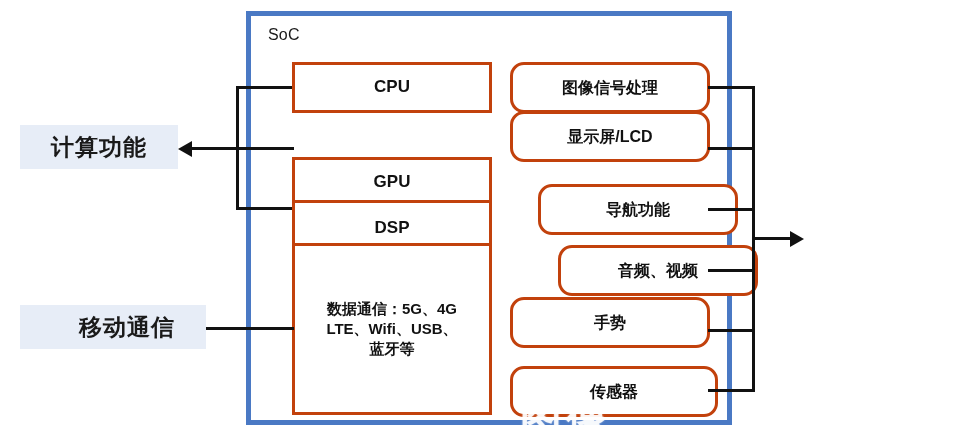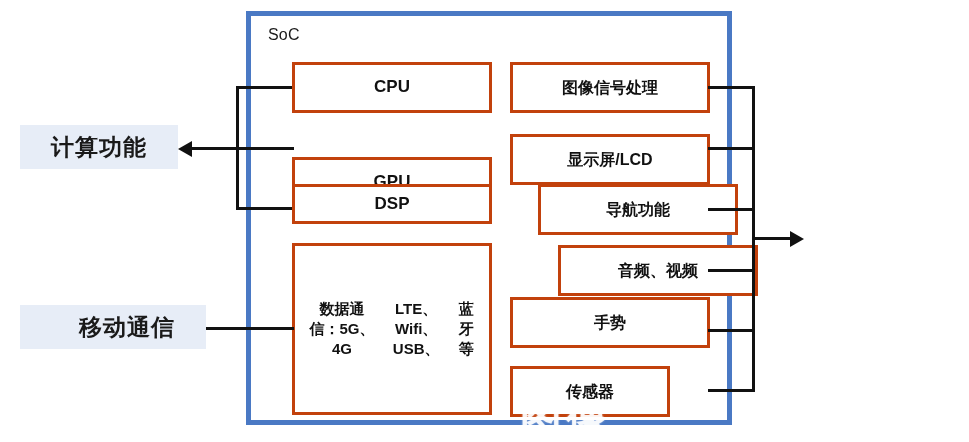--- a/index.html
+++ b/index.html
@@ -45,21 +45,21 @@
     display: flex;
     align-items: center;
     justify-content: center;
     text-align: center;
     color: #111111;
     font-size: 16px;
     line-height: 1.35;
     font-weight: 600;
   }
   .unit.latin { font-weight: 600; font-size: 17px; }
-  .unit.cjk   { font-weight: 700; font-size: 16px; }
+  .unit.cjk   { font-weight: 700; font-size: 16px; border-radius: 14px; }
   .unit.multi { font-size: 15px; font-weight: 700; padding: 0 10px; }
   
   .wire-h, .wire-v {
     position: absolute;
     background: #111111;
   }
   .wire-h { height: 3px; }
   .wire-v { width: 3px; }
   
   .arrow-left, .arrow-right {
@@ -110,42 +110,42 @@
   <div class="wire-h" style="left:236px; top:147px; width:58px;"></div>
   <div class="wire-h" style="left:236px; top:207px; width:58px;"></div>
 
   <div class="wire-h" style="left:190px; top:147px; width:48px;"></div>
   <div class="arrow-left" style="left:178px; top:141px;"></div>
 
   <div class="unit latin" style="left:292px; top:62px; width:200px; height:51px;">CPU</div>
 
   <div class="unit latin" style="left:292px; top:123px; width:200px; height:51px;margin-top:34px;">GPU</div>
 
-  <div class="unit latin" style="left:292px; top:184px; width:200px; height:40px;">DSP</div>
+  <div class="unit latin" style="left:292px; top:200px; width:200px; height:57px;">DSP</div>
 
-  <div class="unit multi" style="left:292px; top:243px; width:200px; height:172px; ">
+  <div class="unit multi" style="left:292px; top:243px; width:200px; height:172px; flex-direction:column;">
     <span>数据通信：5G、4G</span>
     <span>LTE、Wifi、USB、</span>
     <span>蓝牙等</span>
   </div>
 
   <div class="wire-h" style="left:190px; top:327px; width:104px;"></div>
   <div class="arrow-left" style="left:178px; top:321px;"></div>
 
   <div class="unit cjk" style="left:510px; top:62px; width:200px; height:51px;">图像信号处理</div>
 
-  <div class="unit cjk" style="left:510px; top:134px; width:200px; height:51px;">显示屏/LCD</div>
+  <div class="unit cjk" style="left:510px; top:111px; width:200px; height:51px;">显示屏/LCD</div>
 
   <div class="unit cjk" style="left:538px; top:184px; width:200px; height:51px;">导航功能</div>
 
   <div class="unit cjk" style="left:510px; top:245px; width:200px; height:51px;margin-left:48px;">音频、视频</div>
 
   <div class="unit cjk" style="left:510px; top:297px; width:200px; height:51px;">手势</div>
 
-  <div class="unit cjk" style="left:510px; top:366px; width:160px; height:51px;">传感器</div>
+  <div class="unit cjk" style="left:510px; top:366px; width:208px; height:51px;">传感器</div>
 
   <div class="wire-v" style="left:752px; top:86px; height:305px;"></div>
   <div class="wire-h" style="left:708px; top:86px; width:47px;"></div>
   <div class="wire-h" style="left:708px; top:147px; width:47px;"></div>
   <div class="wire-h" style="left:708px; top:208px; width:47px;"></div>
   <div class="wire-h" style="left:708px; top:269px; width:47px;"></div>
   <div class="wire-h" style="left:708px; top:329px; width:47px;"></div>
   <div class="wire-h" style="left:708px; top:389px; width:47px;"></div>
 
   <div class="wire-h" style="left:752px; top:237px; width:40px;"></div>

